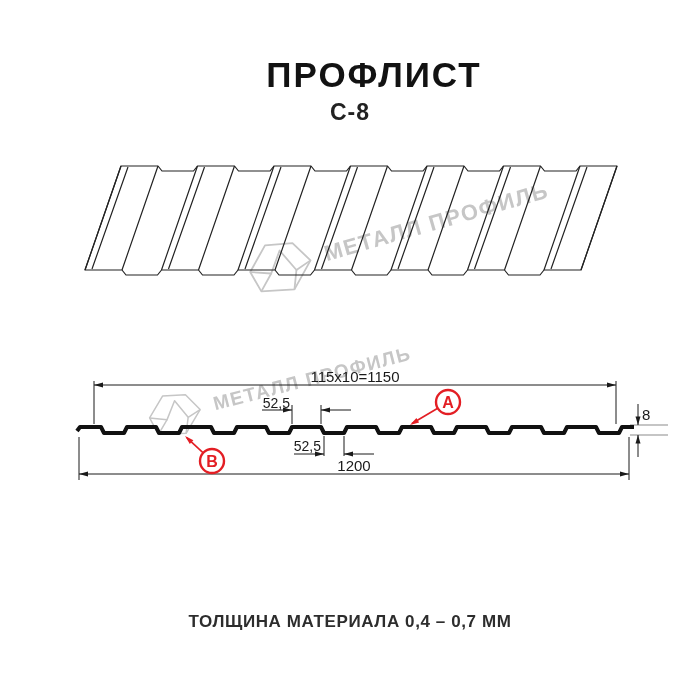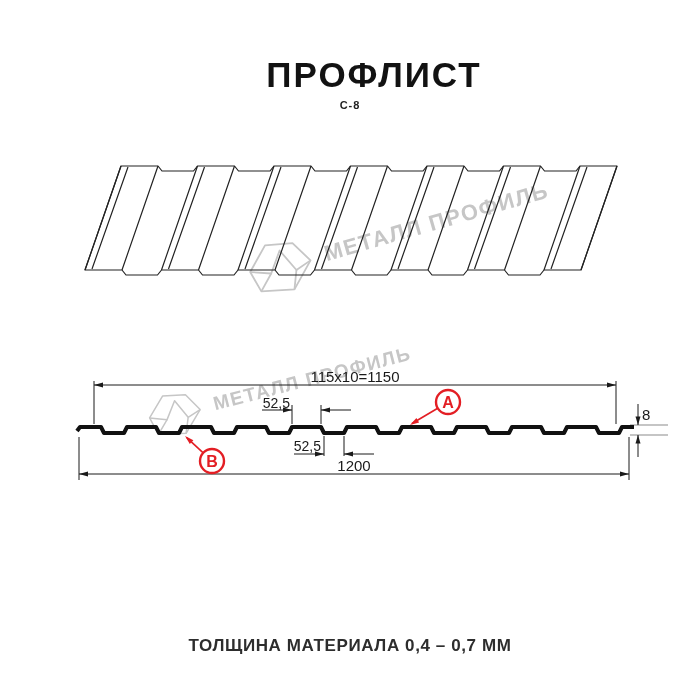--- a/index.html
+++ b/index.html
@@ -1,24 +1,24 @@
 <!DOCTYPE html>
 <html><head>
 <meta charset="utf-8">
 <style>
   html,body{margin:0;padding:0;}
   body{width:700px;height:700px;background:#ffffff;position:relative;overflow:hidden;
        font-family:"Liberation Sans", sans-serif;}
   .abs{position:absolute;}
   .title{top:55px;left:0;width:700px;text-align:center;font-size:35px;font-weight:bold;
          letter-spacing:2px;color:#121212;z-index:3;padding-left:24px;}
-  .subtitle{top:99px;left:0;width:700px;text-align:center;font-size:11px;font-weight:600;
+  .subtitle{top:99px;left:0;width:700px;text-align:center;font-size:23px;font-weight:600;
             letter-spacing:1px;color:#222;z-index:3;}
   .footer{top:612px;left:0;width:700px;text-align:center;font-size:17px;font-weight:600;
-          letter-spacing:.6px;color:#2d2d2d;z-index:3;margin-top:24px;}
+          letter-spacing:.6px;color:#2d2d2d;z-index:3;}
   .wm{display:flex;align-items:center;gap:10px;color:#c6c6c6;font-weight:bold;
       white-space:nowrap;z-index:1;pointer-events:none;}
   .wm-1{left:246px;top:248px;transform:rotate(-16deg);transform-origin:left center;font-size:22px;letter-spacing:1.5px;}
   .wm-2{left:146px;top:398px;transform:rotate(-14.5deg);transform-origin:left center;font-size:19px;letter-spacing:1.5px;}
   .layer{z-index:2;}
   svg text{font-family:"Liberation Sans", sans-serif;}
 </style>
 </head>
 <body>
 

